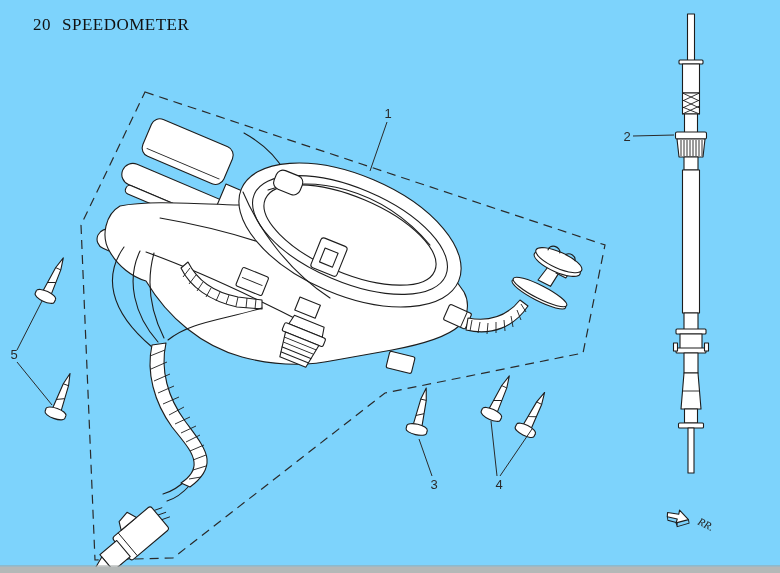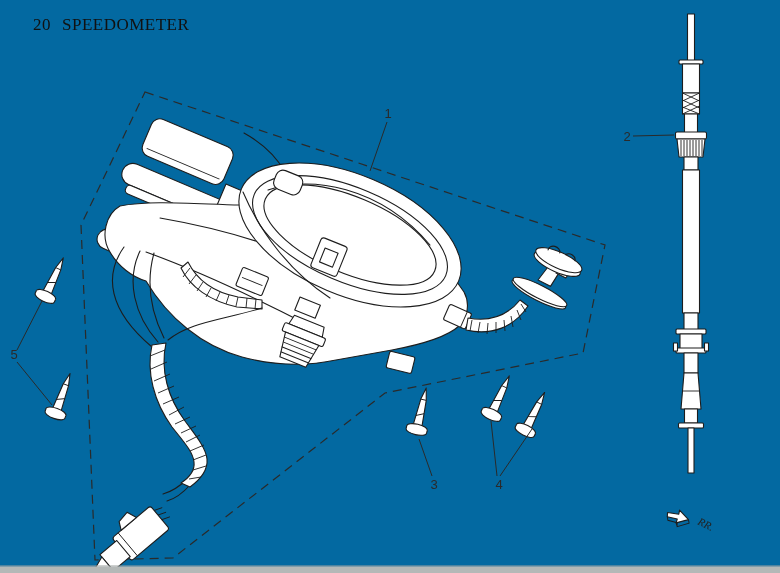--- a/index.html
+++ b/index.html
@@ -1,16 +1,16 @@
 <!DOCTYPE html>
 <html><head>
 <meta charset="utf-8">
 <style>
   html,body{margin:0;padding:0;background:#fff;}
-  .stage{position:relative;width:780px;height:573px;background:#0369a1;overflow:hidden;
+  .stage{position:relative;width:780px;height:573px;background:#7dd3fc;overflow:hidden;
          font-family:"Liberation Sans",sans-serif;text-align:center;}
   svg{display:block;}
   .wh{fill:#ffffff;stroke:#1d1d1d;stroke-width:1.1;stroke-linejoin:round;}
   .ln{fill:none;stroke:#1d1d1d;stroke-width:1.1;stroke-linejoin:round;stroke-linecap:round;}
   .thin{fill:none;stroke:#1d1d1d;stroke-width:0.9;}
   .dash{fill:none;stroke:#2a2a2a;stroke-width:1.2;stroke-dasharray:9 6;}
   .leader{fill:none;stroke:#2a2a2a;stroke-width:1;}
   .callout{font-family:"Liberation Sans",sans-serif;font-size:13px;fill:#2a2a2a;}
   .title-num,.title-txt{font-family:"Liberation Serif",serif;font-size:17px;fill:#111;letter-spacing:.5px;}
   .rrtxt{font-family:"Liberation Serif",serif;font-style:italic;font-size:11px;fill:#222;}

